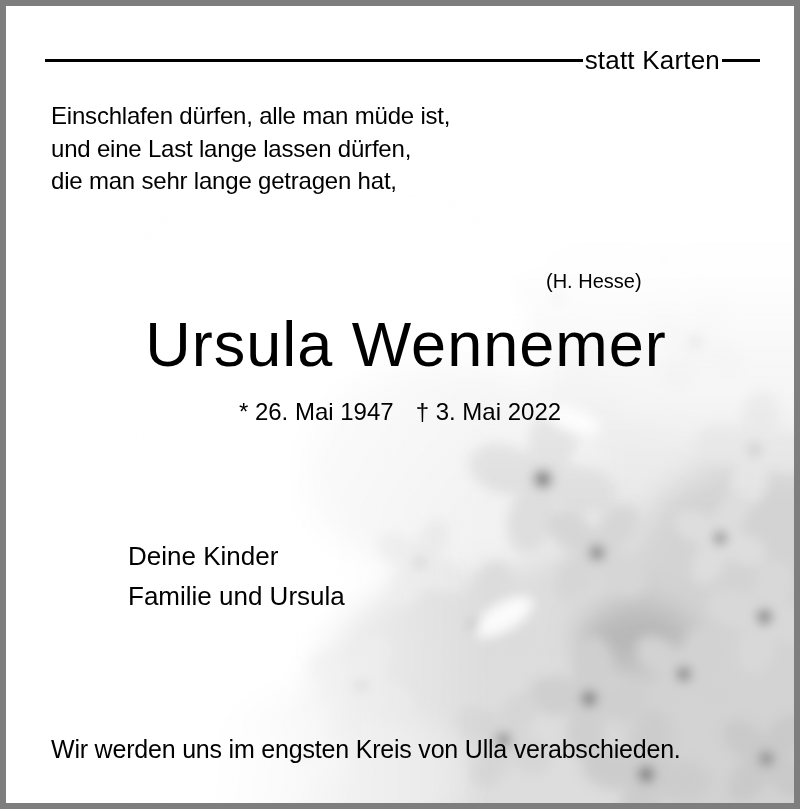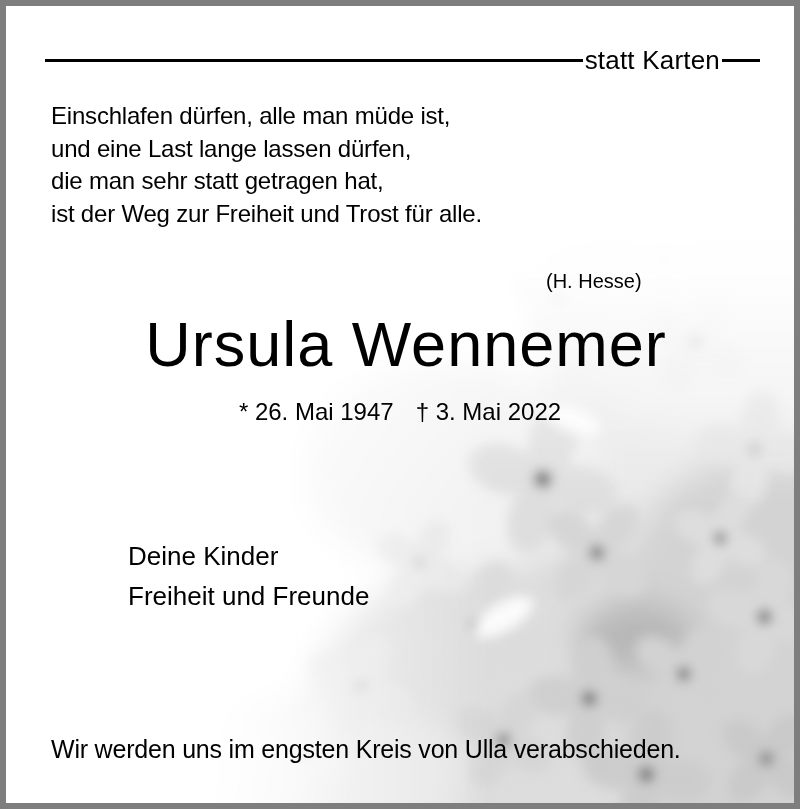--- a/index.html
+++ b/index.html
@@ -117,32 +117,31 @@
 
     <div class="header-row">
       <span class="rule"></span>
       <span class="header-label">statt Karten</span>
       <span class="rule short"></span>
     </div>
 
     <div class="poem">
       <div class="poem-line">Einschlafen dürfen, alle man müde ist,</div>
       <div class="poem-line">und eine Last lange lassen dürfen,</div>
-      <div class="poem-line">die man sehr statt getragen hat,</div>
-      <div class="poem-line">ist der Weg zur Freiheit und Trost für alle.</div>
+      <div class="poem-line">die man sehr lange getragen hat,</div>
     </div>
     <div class="attribution">(H. Hesse)</div>
 
     <h1 class="name">Ursula Wennemer</h1>
 
     <div class="dates">
       <span class="birth">* 26. Mai 1947</span><span class="death">† 3. Mai 2022</span>
     </div>
 
     <div class="mourners">
       <div>Deine Kinder</div>
-      <div>Freiheit und Freunde</div>
+      <div>Familie und Ursula</div>
     </div>
 
     <div class="closing">Wir werden uns im engsten Kreis von Ulla verabschieden.</div>
 
   </div>
 </div>
 
 </body></html>

